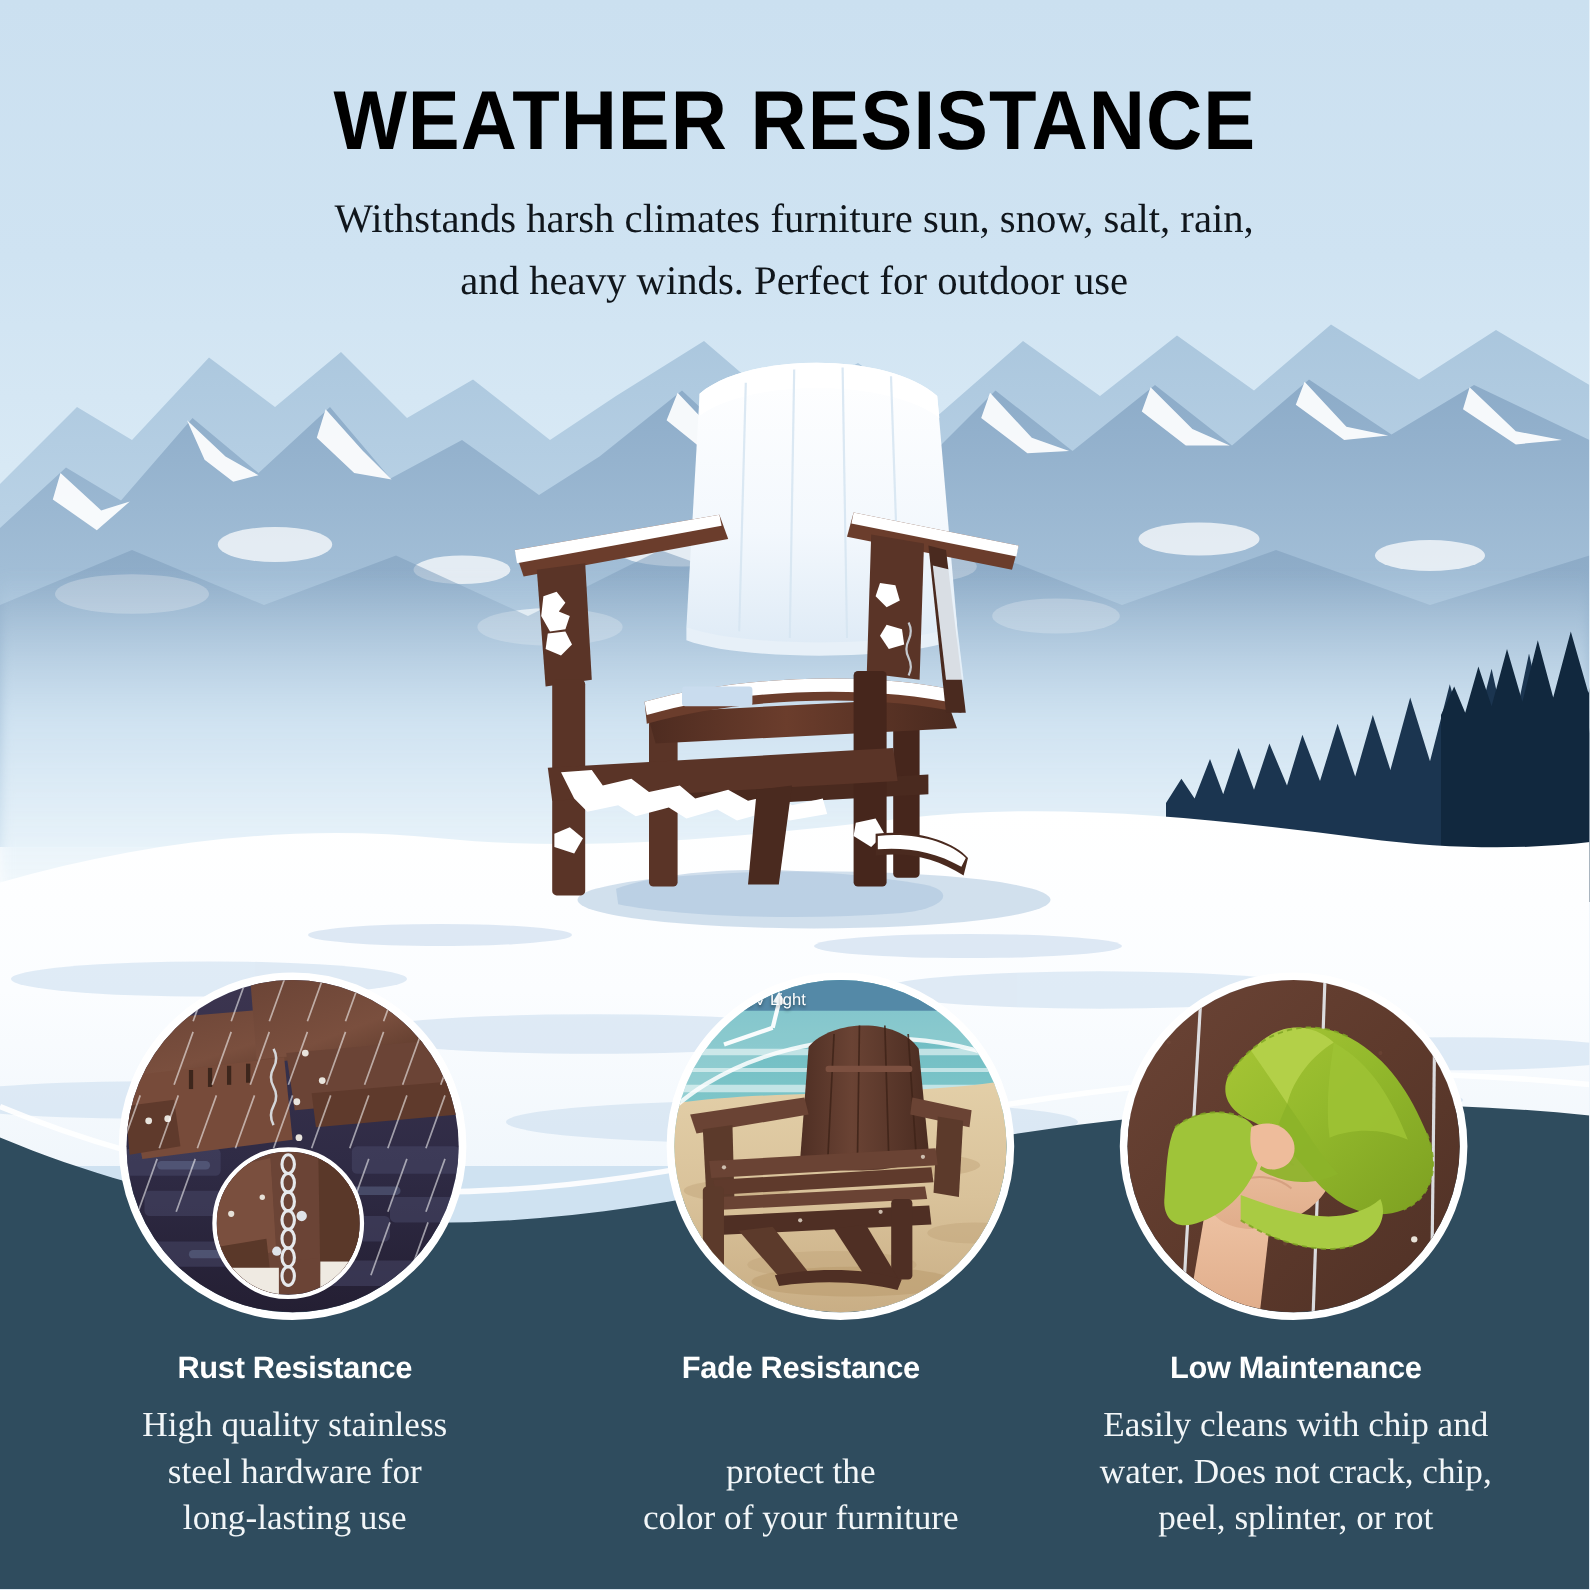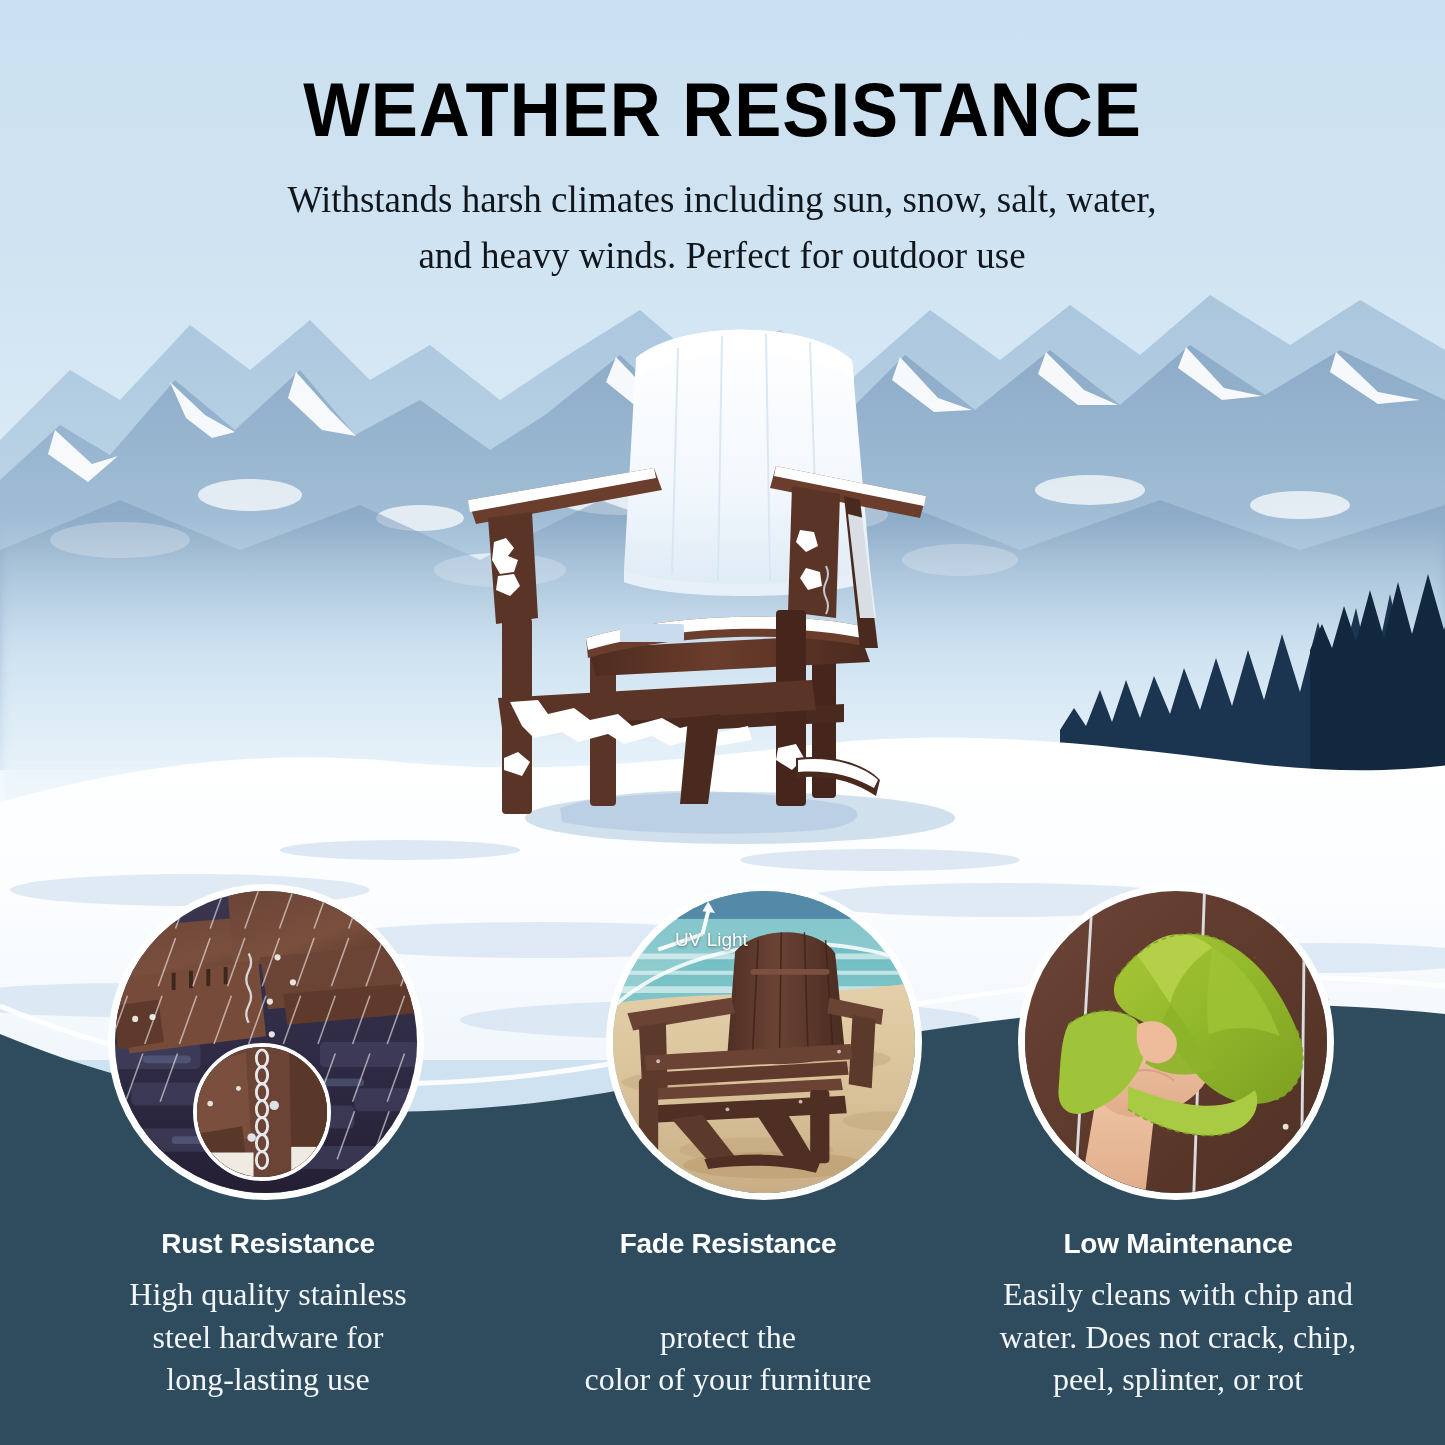--- a/index.html
+++ b/index.html
@@ -120,23 +120,23 @@
     border-radius: 50%;
     border: 4px solid #ffffff;
     overflow: hidden;
     box-sizing: border-box;
     z-index: 5;
   }
 
   
   .uv-label {
     position: absolute;
-    left: 62px; top: 38px;
+    left: 62px; top: 10px;
     font-family: "Liberation Sans", sans-serif;
-    font-size: 19px;
+    font-size: 15px;
     font-weight: 400;
     color: #ffffff;
     text-shadow: 0 1px 3px rgba(0,0,0,0.45);
     z-index: 6;
     white-space: nowrap;
   }
 
   
   .caption {
     position: absolute;
@@ -338,21 +338,21 @@
       <path d="M358,442 C392,438 424,448 438,462 L434,470 C410,456 384,452 358,454 Z" fill="#ffffff"></path>
 
       <g stroke="#cfd8e0" stroke-width="2" fill="none" opacity="0.9">
         <path d="M386,248 q4,8 0,16 q-4,8 0,16 q4,8 0,16"></path>
       </g>
     </svg>
   </div>
 
   <div class="title">WEATHER RESISTANCE</div>
   <div class="subtitle">
-    <span>Withstands harsh climates including sun, snow, salt, water,</span><br>
+    <span>Withstands harsh climates furniture sun, snow, salt, rain,</span><br>
     <span>and heavy winds. Perfect for outdoor use</span>
   </div>
 
   <svg class="wave-panel" viewBox="0 0 1445 515" preserveAspectRatio="none">
 
     <path d="M0,76 C240,176 470,168 700,116 C930,64 1170,28 1445,56" fill="none" stroke="#ffffff" stroke-width="5" opacity="0.9"></path>
     <path d="M0,104 C240,204 470,196 700,144 C930,92 1170,56 1445,84 L1445,515 L0,515 Z" fill="#2f4c5e"></path>
   </svg>
 
   <div class="circles">

